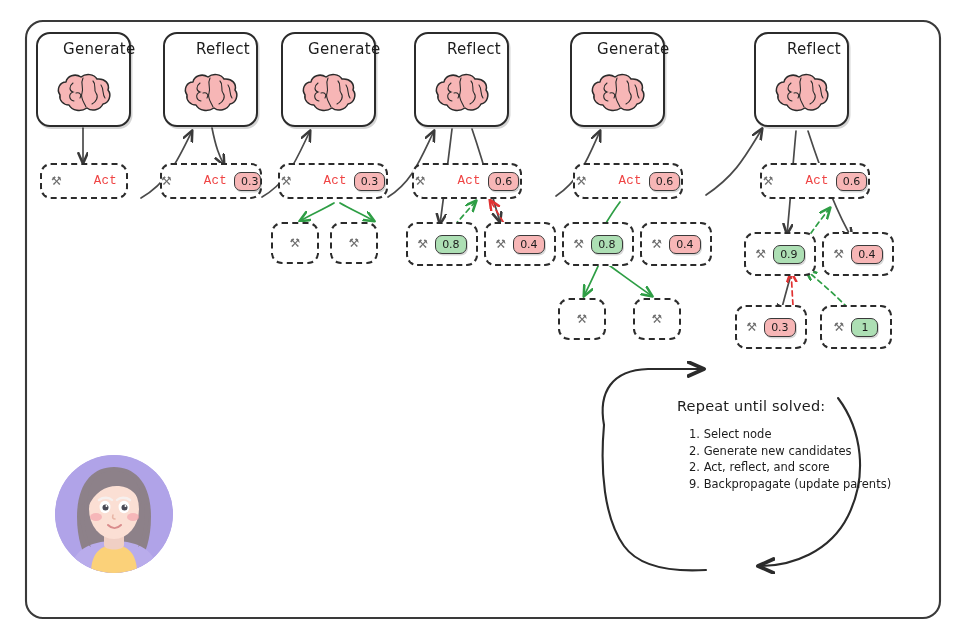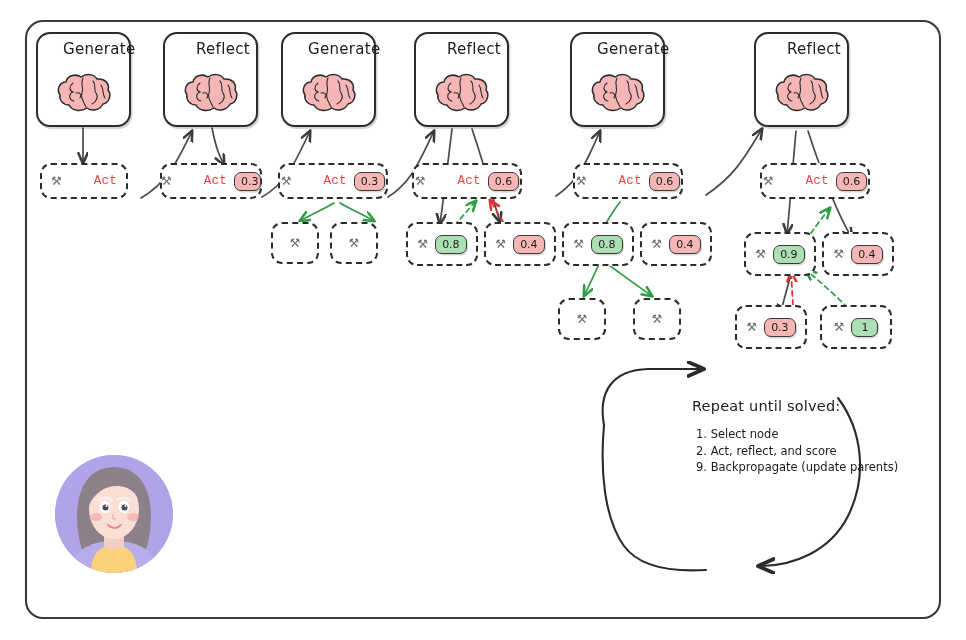--- a/index.html
+++ b/index.html
@@ -20,23 +20,23 @@
   .tool{font-size:12px;color:#6d6d6d;line-height:1;}
   .actlbl{font-size:12.5px;color:#ef4444;letter-spacing:.2px;font-family:Liberation Mono, monospace;}
   .score{border:1.6px solid #3a3a3a;border-radius:7px;font-size:11px;
          padding:3px 6px 3px 6px;line-height:1;min-width:13px;text-align:center;
          box-shadow:1px 1.5px 0 rgba(40,40,40,.18);}
   .score.neg{background:#f7b6b6;color:#1c1c1c;}
   .score.pos{background:#addfb4;color:#1c1c1c;}
   
   #title{position:absolute;left:103px;top:355px;font-size:23px;color:#1c1c1c;
          letter-spacing:.6px;white-space:nowrap;}
-  #loopbox{position:absolute;left:667px;top:398px;width:245px;}
+  #loopbox{position:absolute;left:652px;top:398px;width:245px;}
   #loopbox .lh{font-size:14.5px;color:#1c1c1c;letter-spacing:.2px;}
-  #loopbox ol{margin:12px 0 0 4px;padding:0;list-style:none;}
+  #loopbox ol{margin:12px 0 0 12px;padding:0;list-style:none;}
   #loopbox li{font-size:11.5px;color:#1c1c1c;line-height:16.5px;white-space:nowrap;}
   
   #avatar{position:absolute;left:55px;top:455px;width:118px;height:118px;border-radius:50%;
           background:#b0a3e8;overflow:hidden;}
 </style>
 </head>
 <body>
 
 <div id="stage">
 
@@ -270,20 +270,21 @@
   <div class="dnode" style="left:820px;top:305px;width:72px;height:44px;">
     <span class="tool">⚒</span>
     <span class="score pos hand">1</span>
   </div>
 
 
   <div id="loopbox">
     <div class="lh hand">Repeat until solved:</div>
     <ol>
       <li class="hand">1. Select node</li>
+      <li class="hand">2. Generate new candidates</li>
       <li class="hand">2. Act, reflect, and score</li>
       <li class="hand">9. Backpropagate (update parents)</li>
     </ol>
   </div>
 
   <div id="avatar">
     <svg width="118" height="118" viewBox="0 0 118 118">
       <circle cx="59" cy="59" r="59" fill="#b0a3e8"></circle>
 
       <path d="M22,62 C22,28 38,12 59,12 C80,12 96,28 96,62 C96,84 90,100 84,108 L34,108 C28,100 22,84 22,62 Z" fill="#8d8189"></path>

